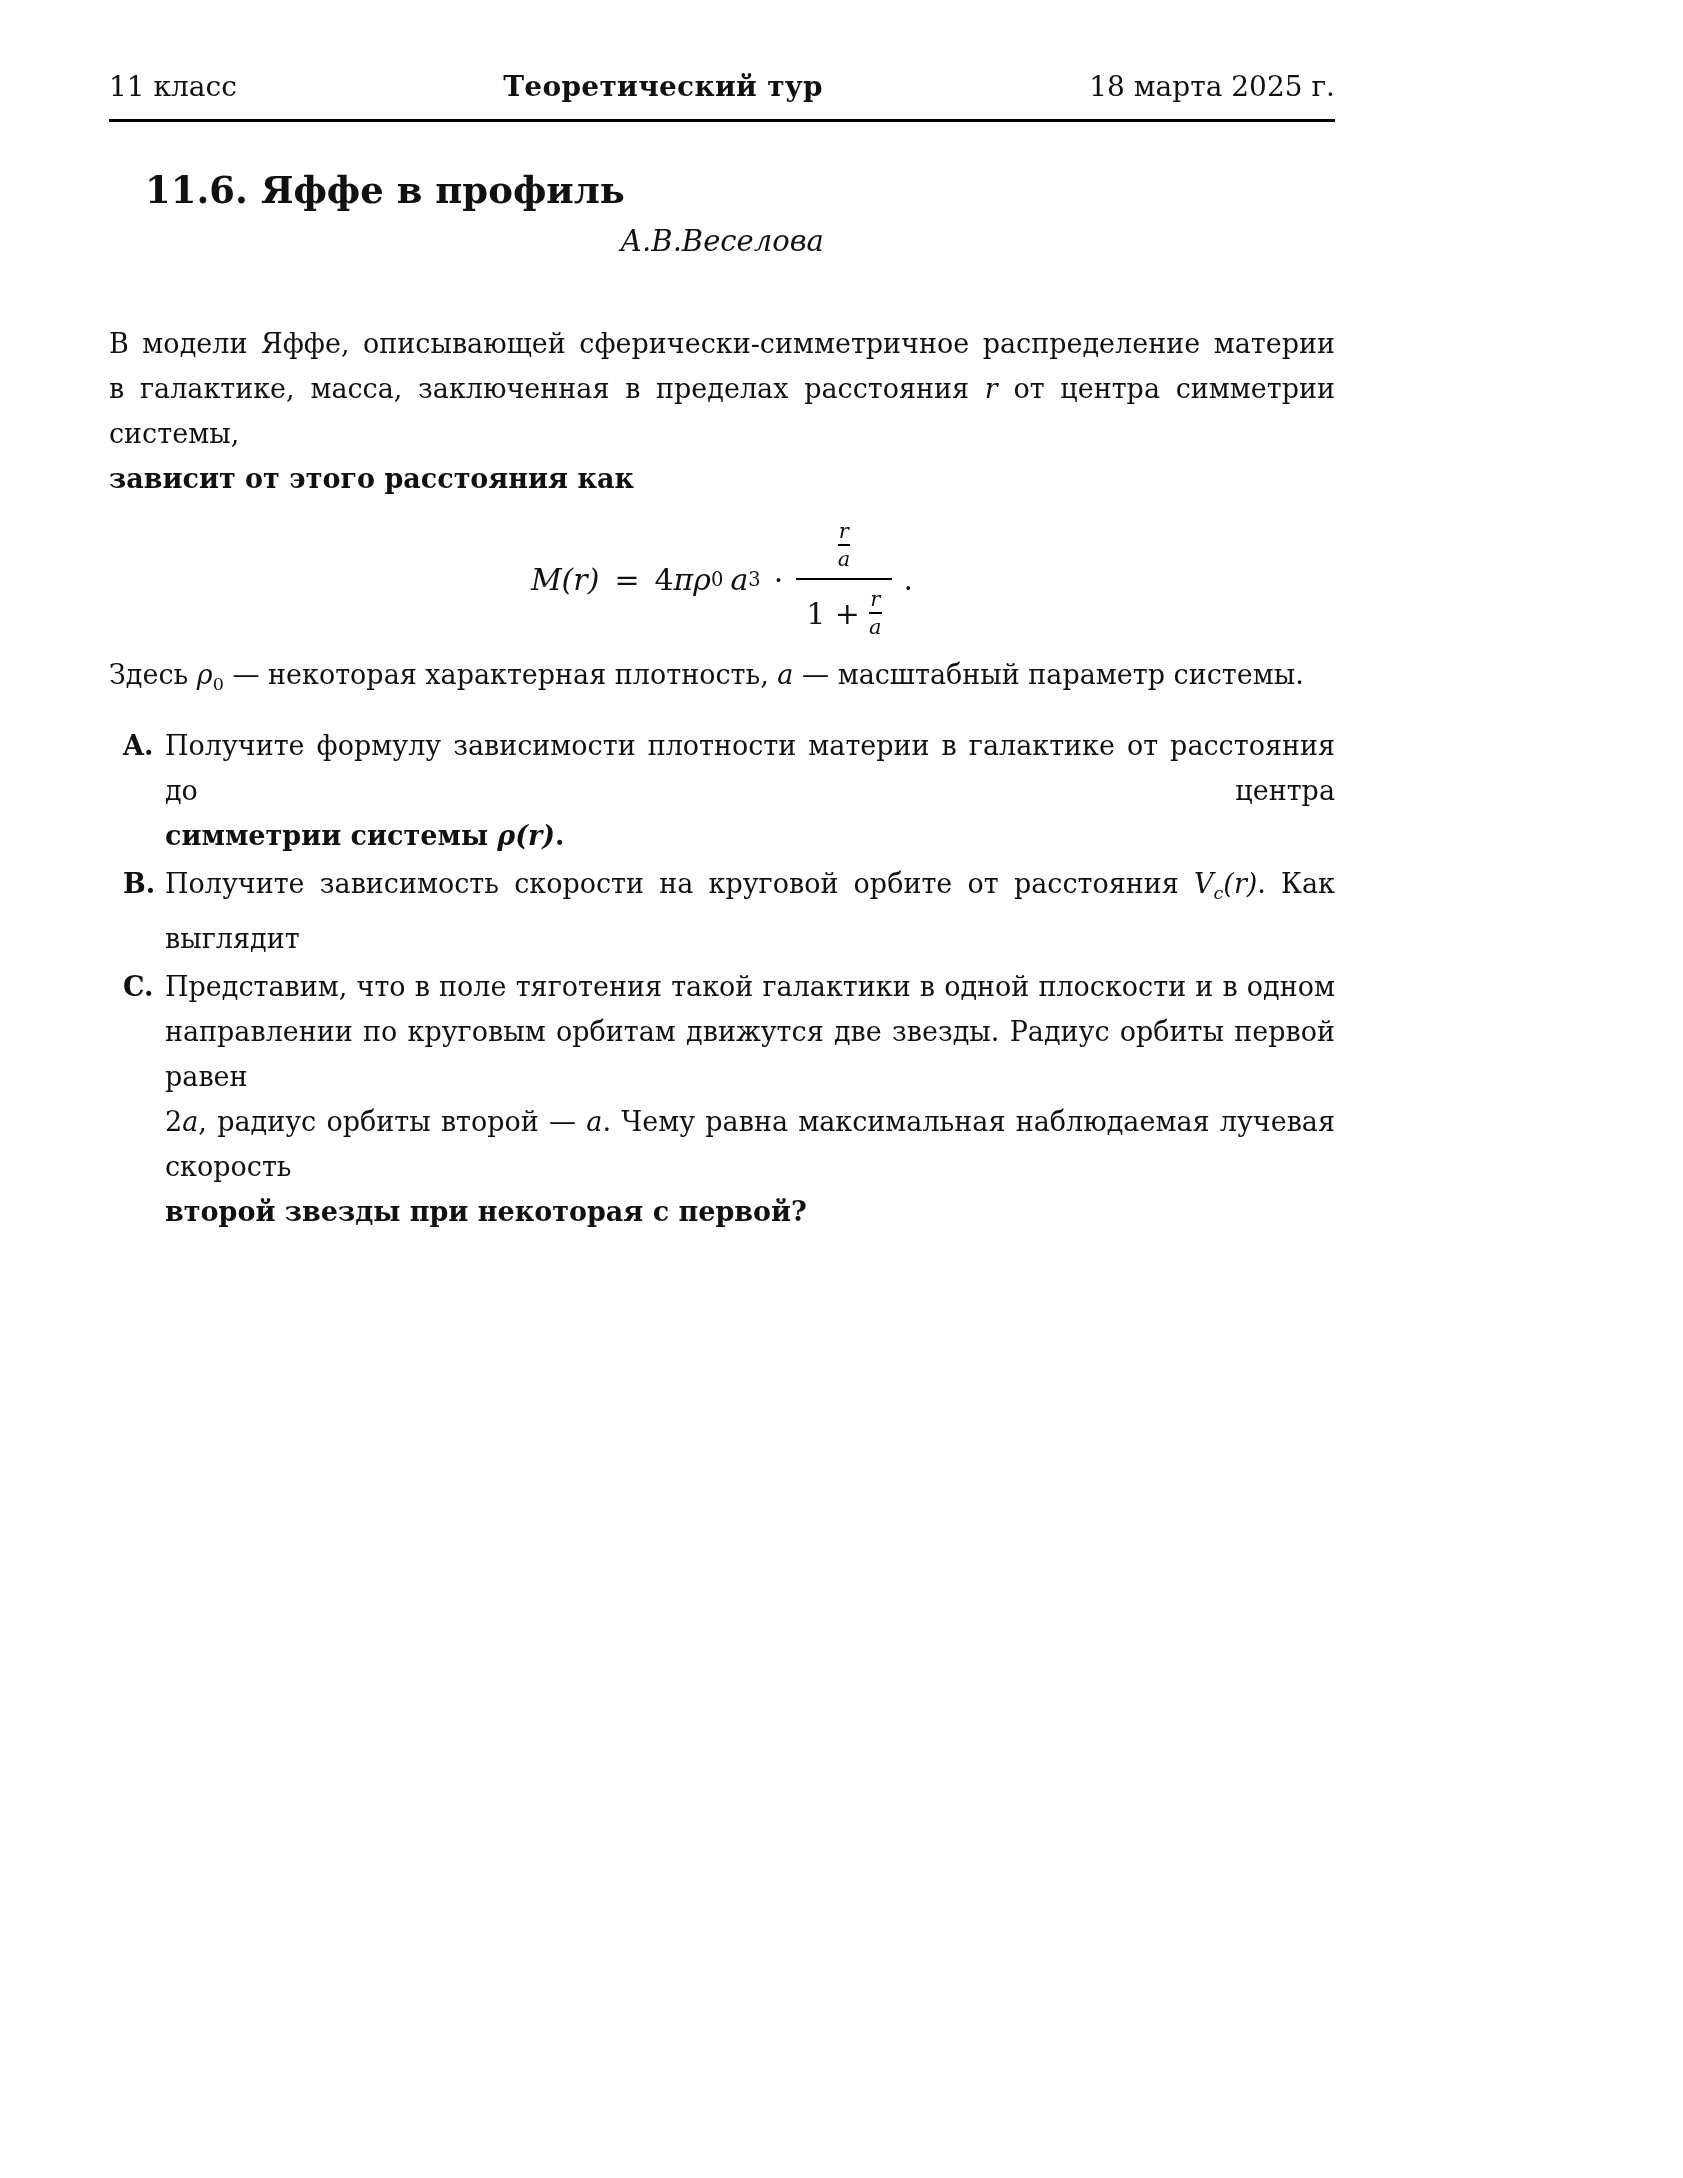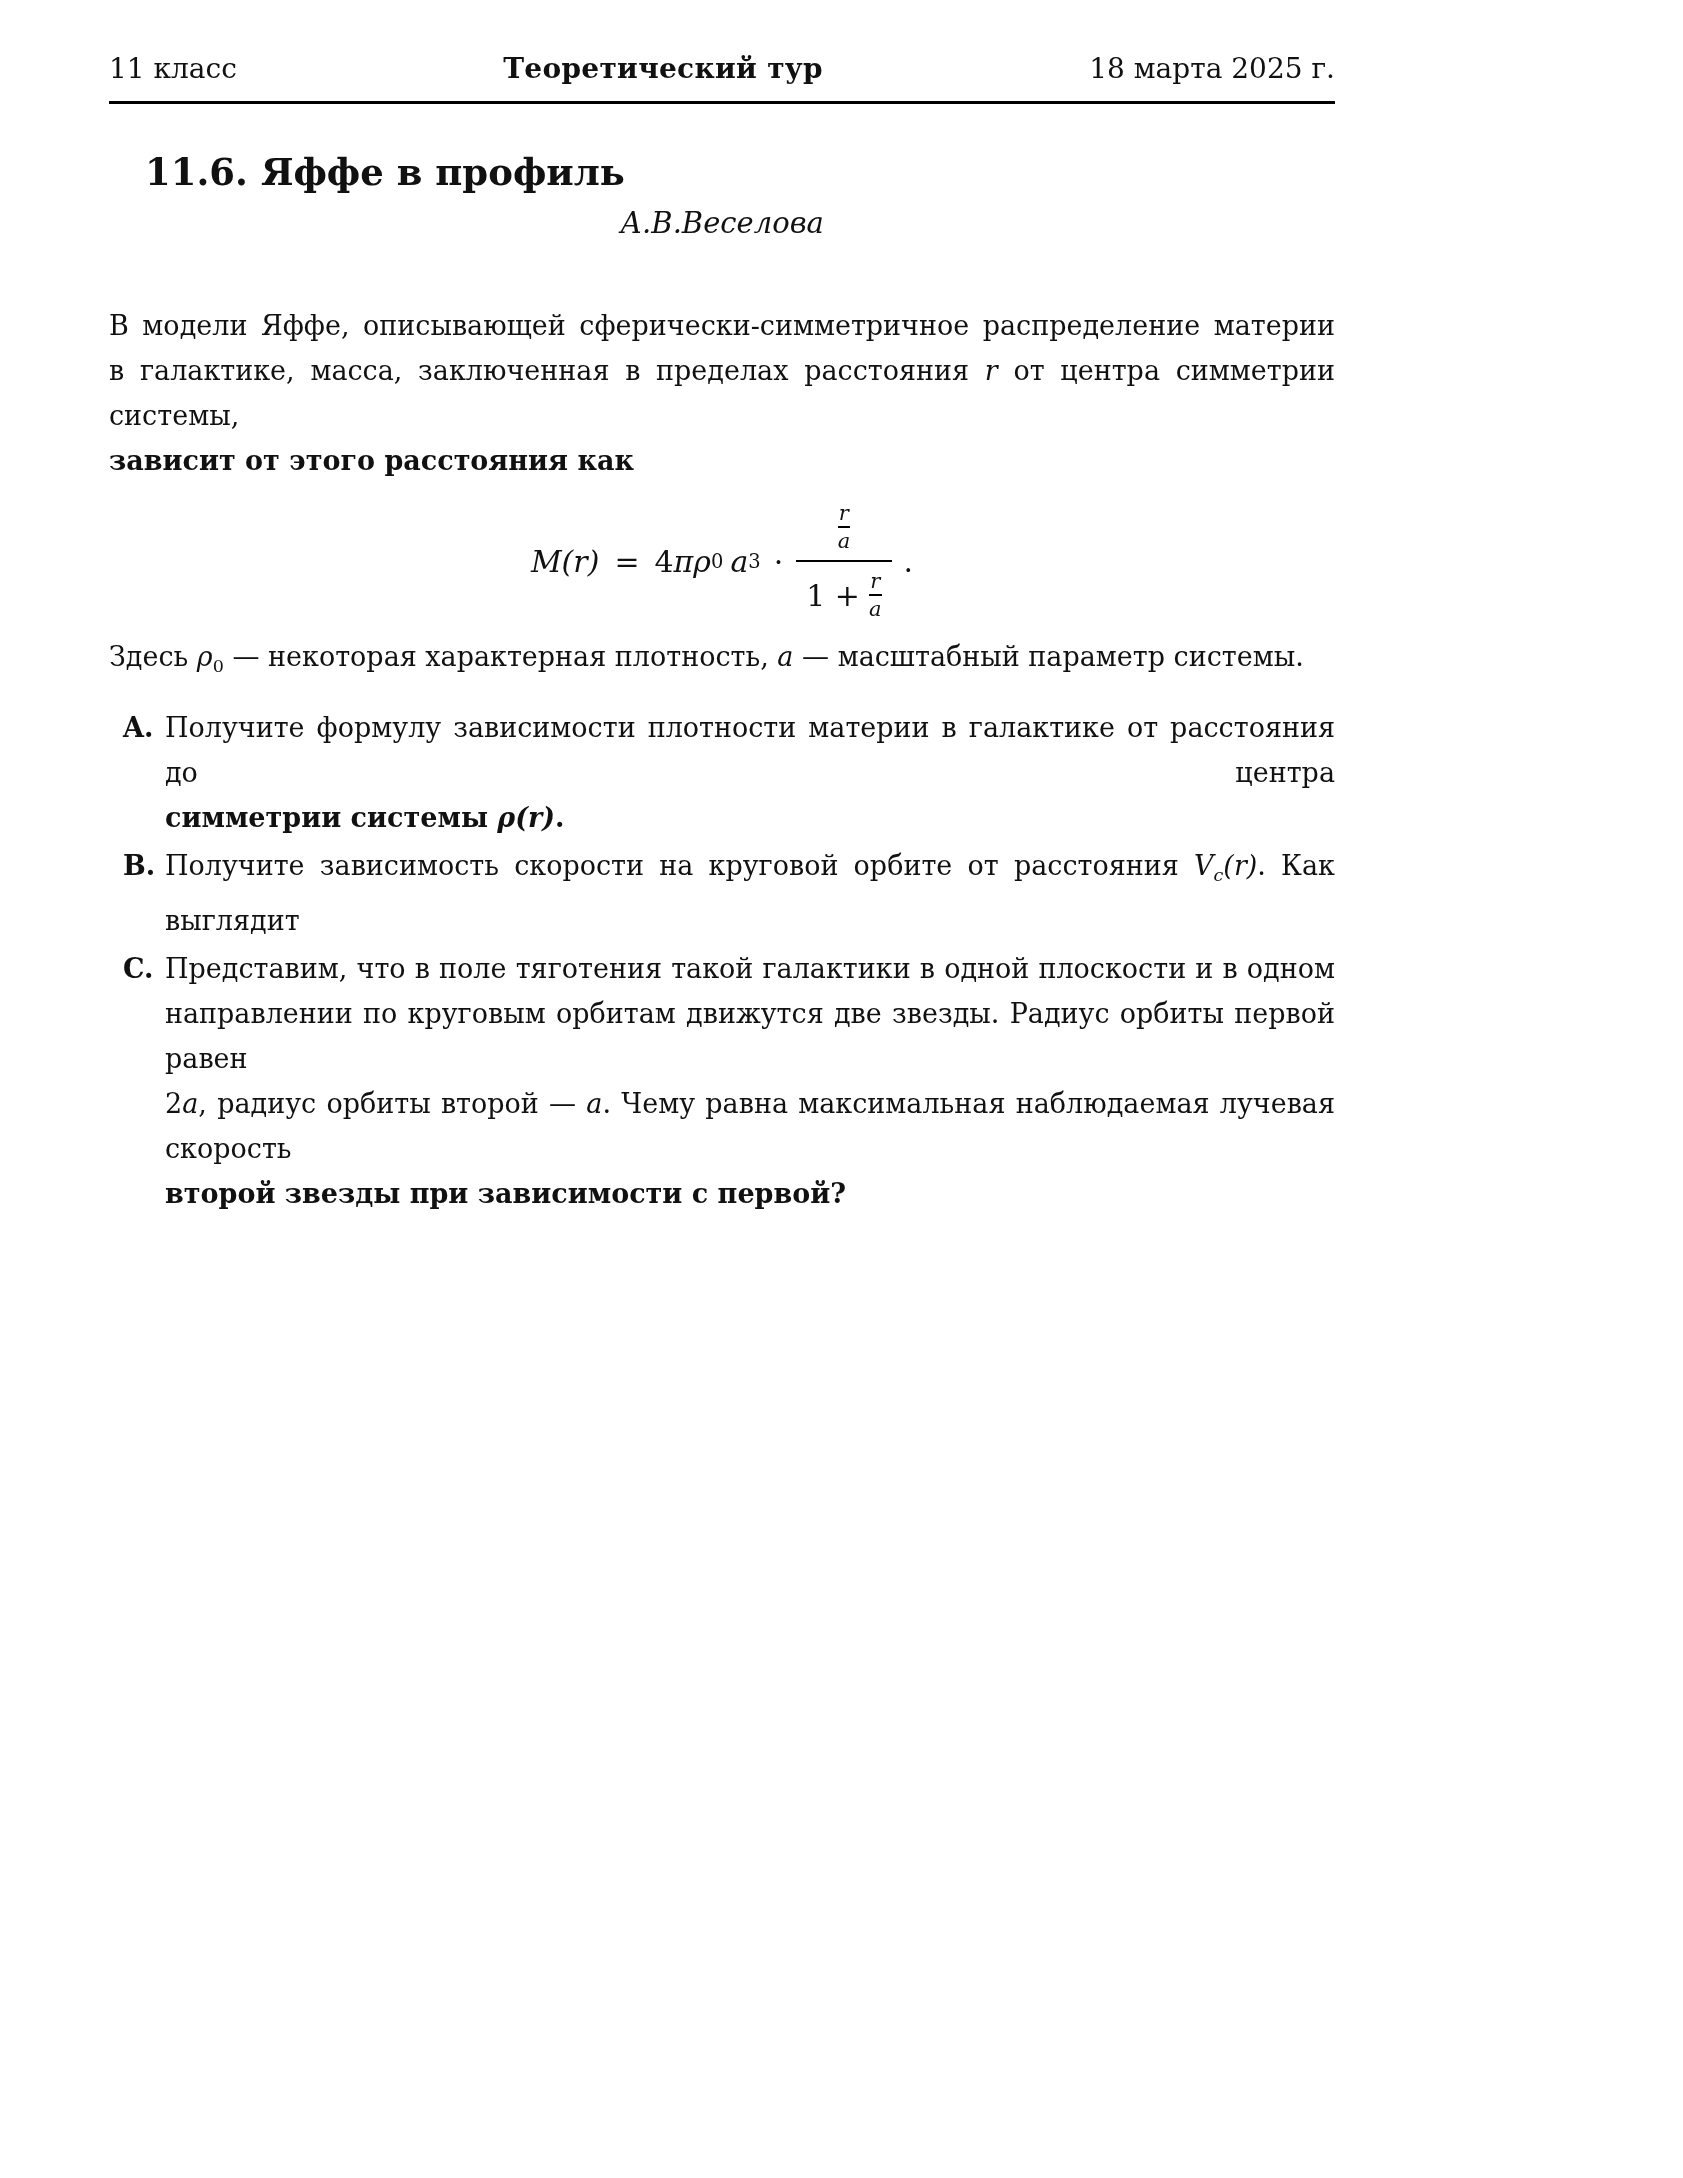--- a/index.html
+++ b/index.html
@@ -4,21 +4,21 @@
 <style>
   html, body { margin:0; padding:0; background:#ffffff; }
   body {
     width:1683px; height:2178px;
     color:#111;
     font-family:"DejaVu Serif", "Liberation Serif", serif;
   }
   .page {
     box-sizing:border-box;
     width:1439px; height:2178px;
-    padding:52px 104px 0 109px;
+    padding:70px 104px 0 109px;
     position:relative;
   }
   
   .hdr { display:flex; justify-content:space-between; align-items:baseline; font-size:28px; }
   .hdr-center { font-weight:bold; letter-spacing:0.3px; }
   .rule { border:none; border-top:3px solid #000; margin:16px 0 0 0; }
   
   .title { font-size:37px; font-weight:bold; margin-top:46px;margin-left:36px; }
   .author { text-align:center; font-style:italic; font-size:29px; margin-top:12px; }
   
@@ -116,19 +116,19 @@
     <div class="pitem">
       <span class="plabel">B.</span>
       <span class="jline"><span>Получите зависимость скорости на круговой орбите от расстояния</span> <span class="mi">V</span><sub class="mi">c</sub><span class="mi">(r)</span><span>. Как выглядит</span></span>
     </div>
 
     <div class="pitem">
       <span class="plabel">C.</span>
       <span class="jline">Представим, что в поле тяготения такой галактики в одной плоскости и в одном</span>
       <span class="jline">направлении по круговым орбитам движутся две звезды. Радиус орбиты первой равен</span>
       <span class="jline"><span>2</span><span class="mi">a</span><span>, радиус орбиты второй —</span> <span class="mi">a</span><span>. Чему равна максимальная наблюдаемая лучевая скорость</span></span>
-      <span class="lline">второй звезды при зависимости с первой?</span>
+      <span class="lline">второй звезды при некоторая с первой?</span>
     </div>
 
   </div>
 
 </div>
 
 
 </body></html>

